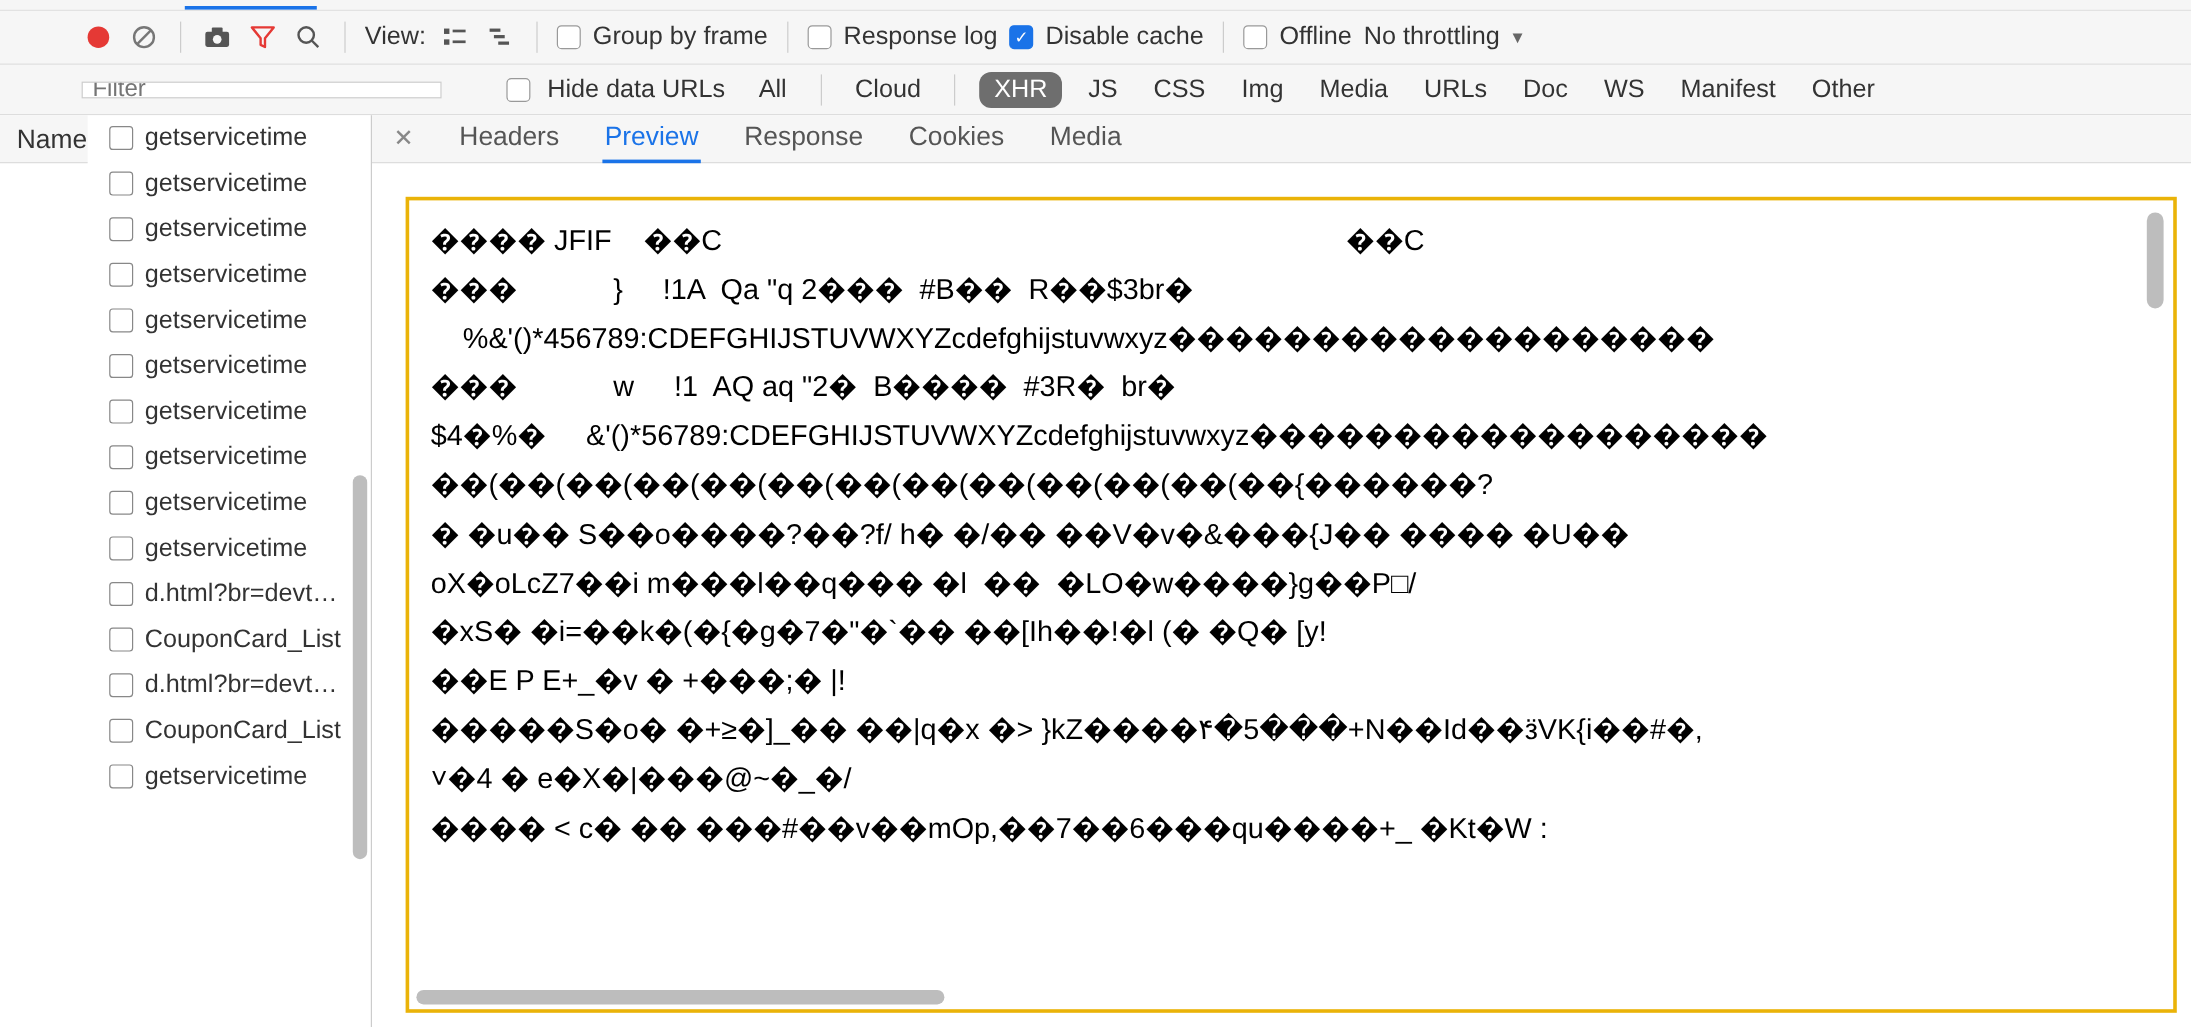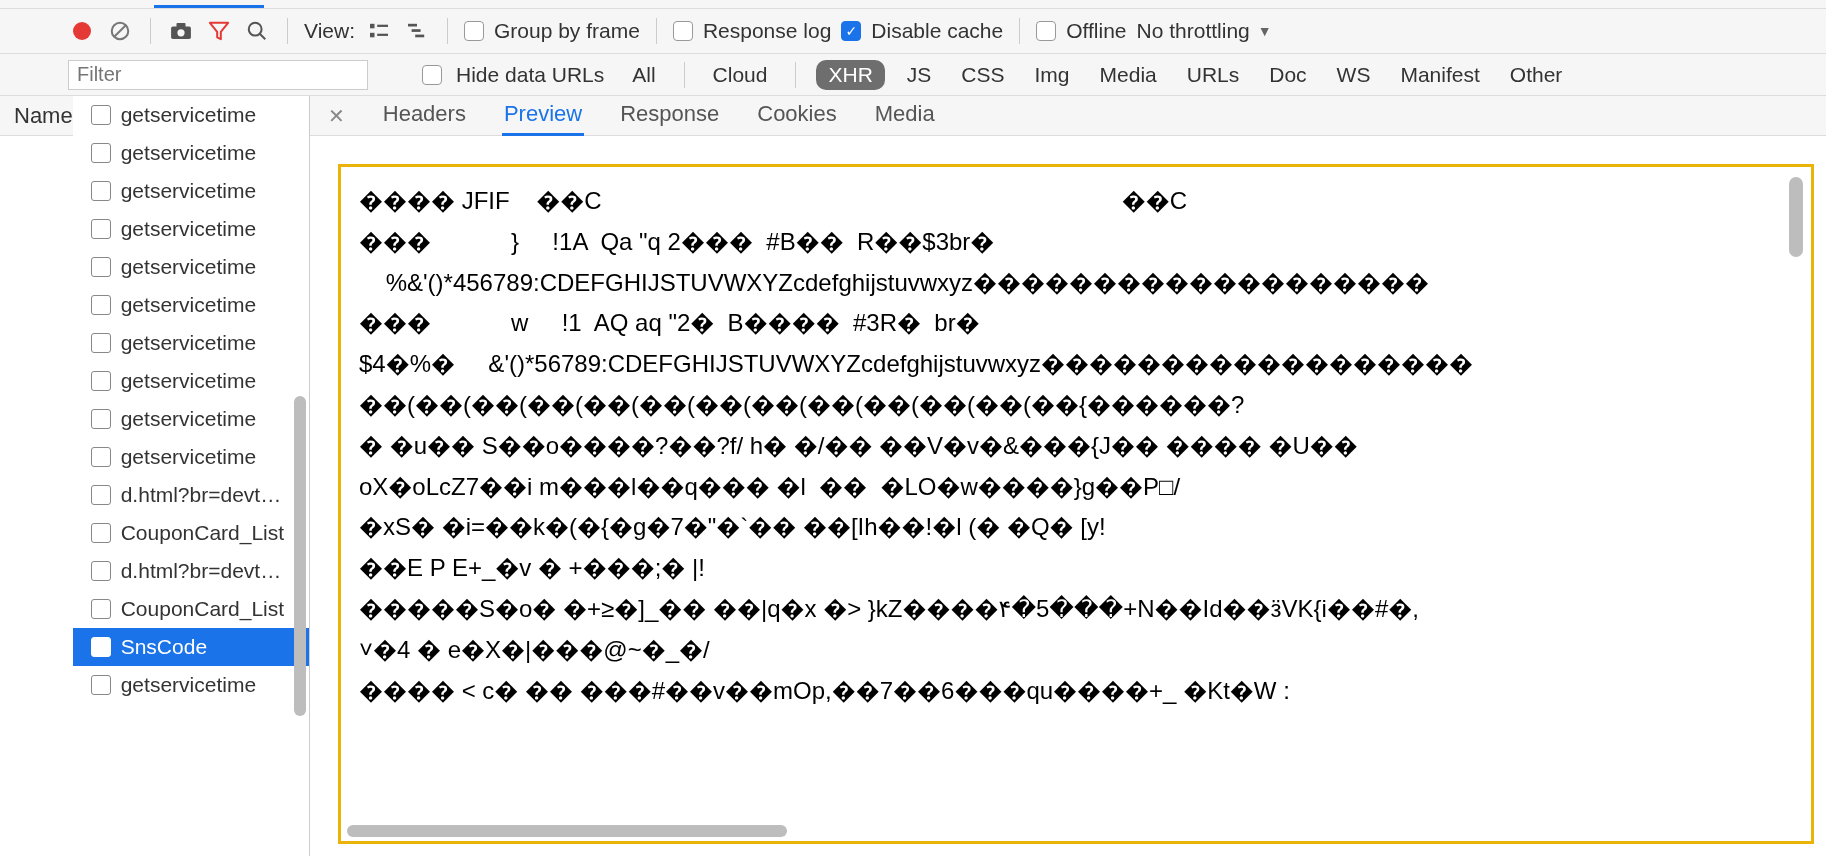--- a/index.html
+++ b/index.html
@@ -77,21 +77,21 @@
   align-items:center;
   height: 42px;
   padding: 0 0 0 68px;
   gap: 14px;
   background: #f6f6f6;
   border-bottom: 1px solid #ddd;
   font-size: 21px;
 }
 .filter-input {
   width: 300px;
-  height: 30px;
+  height: 14px;
   font-size: 20px;
   padding: 2px 8px;
   border: 1px solid #ccc;
   background: #fff;
   color: #8b5cf6;
 }
 .filter-cat {
   color: #333;
   padding: 3px 8px;
   cursor: default;
@@ -373,24 +373,20 @@
           <span class="req-box"></span>
           <span class="req-label">CouponCard_List</span>
         </div>
         <div class="req-item">
           <span class="req-box"></span>
           <span class="req-label">d.html?br=devt…</span>
         </div>
         <div class="req-item">
           <span class="req-box"></span>
           <span class="req-label">CouponCard_List</span>
-        </div>
-        <div class="req-item selected">
-          <span class="req-box"></span>
-          <span class="req-label">SnsCode</span>
         </div>
         <div class="req-item">
           <span class="req-box"></span>
           <span class="req-label">getservicetime</span>
         </div>
       </div>
     <div class="sidebar-scroll-thumb"></div>
   </div>
 
   <div class="detail">

